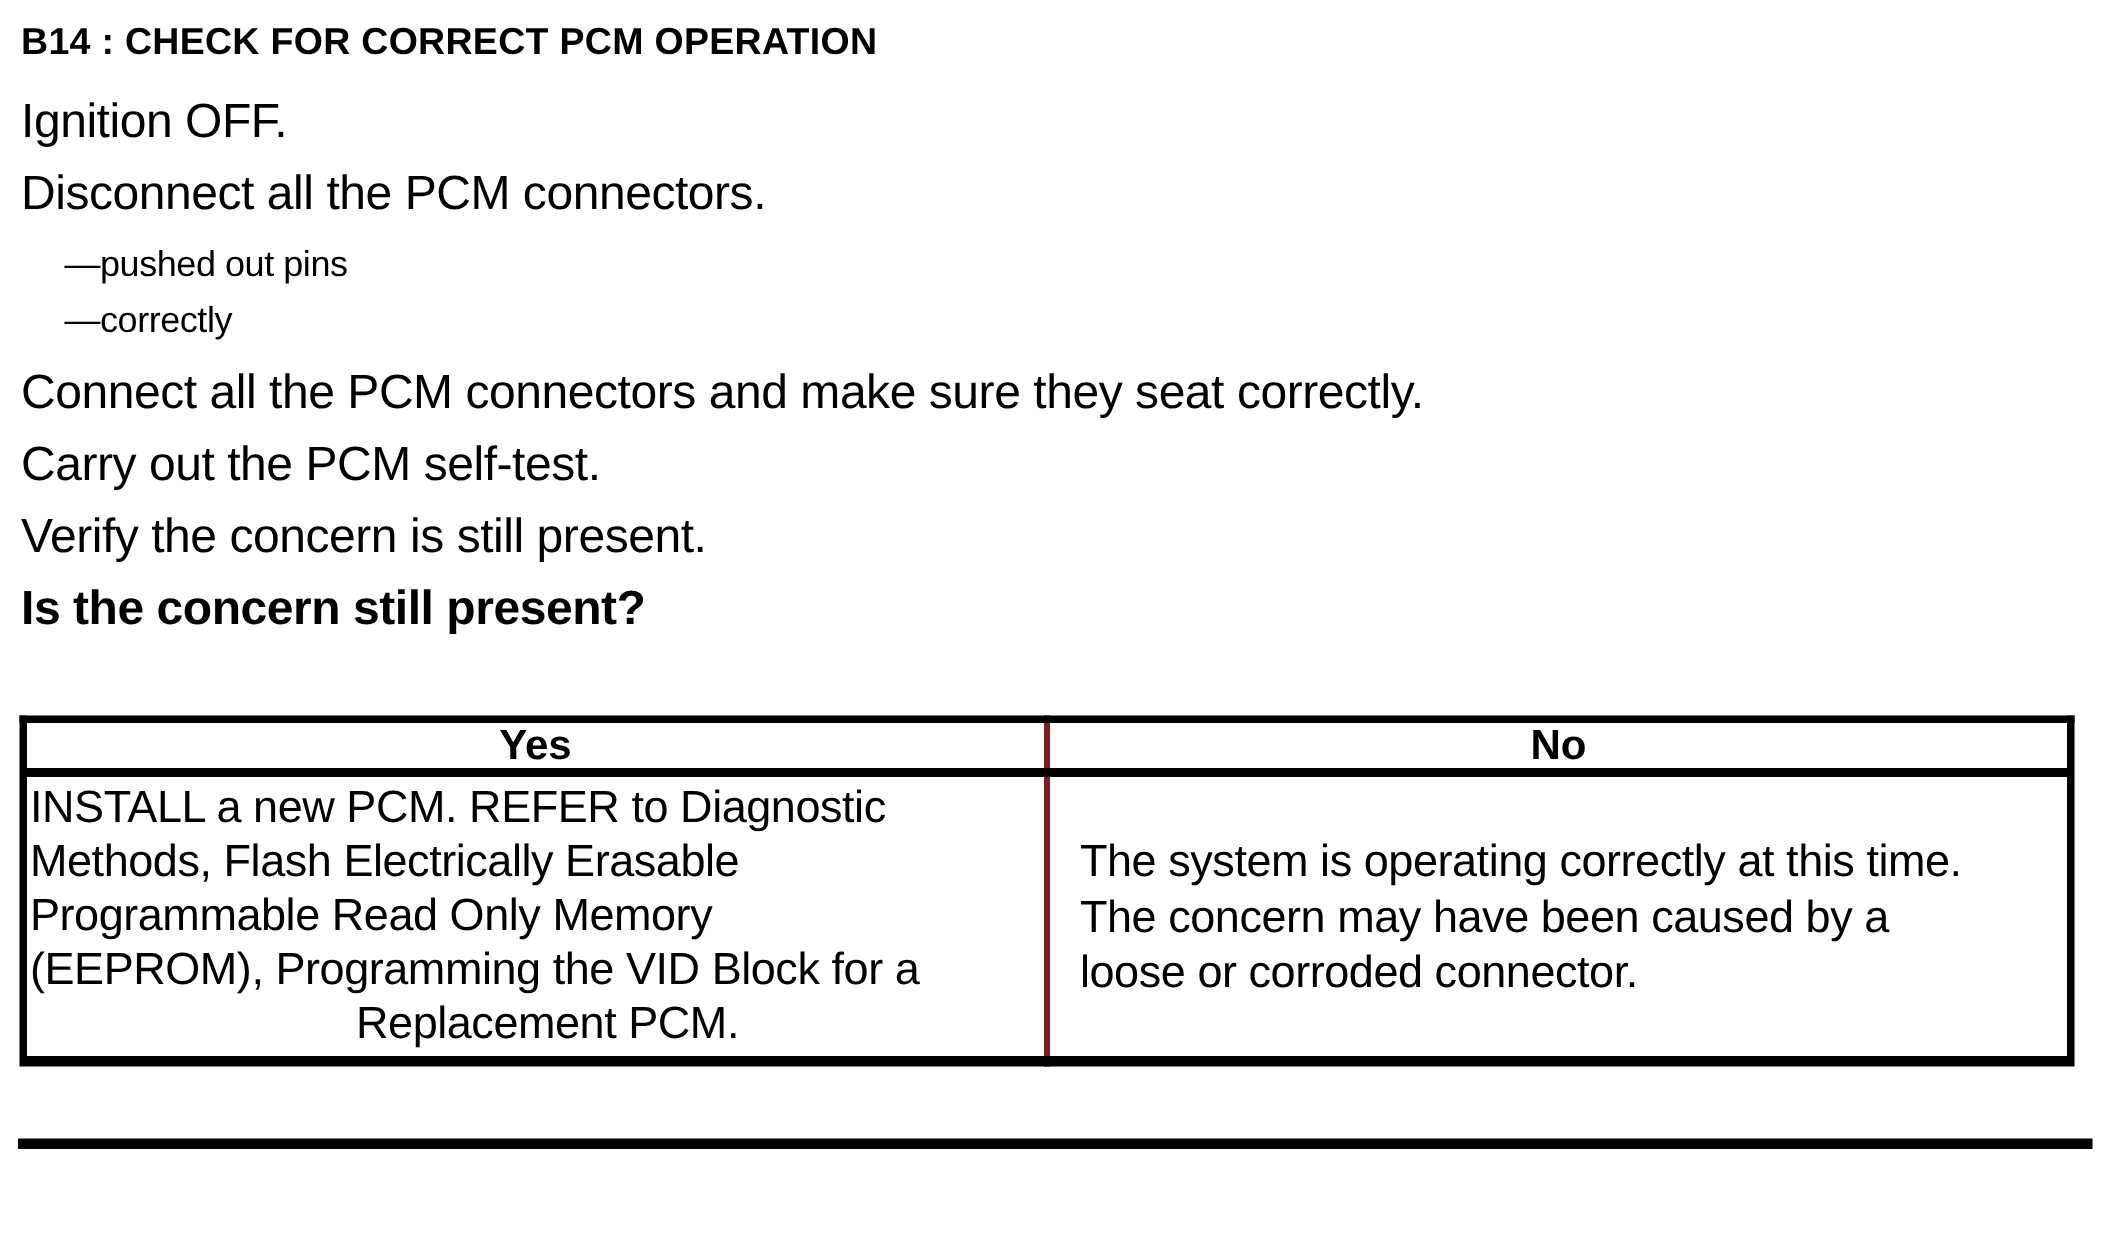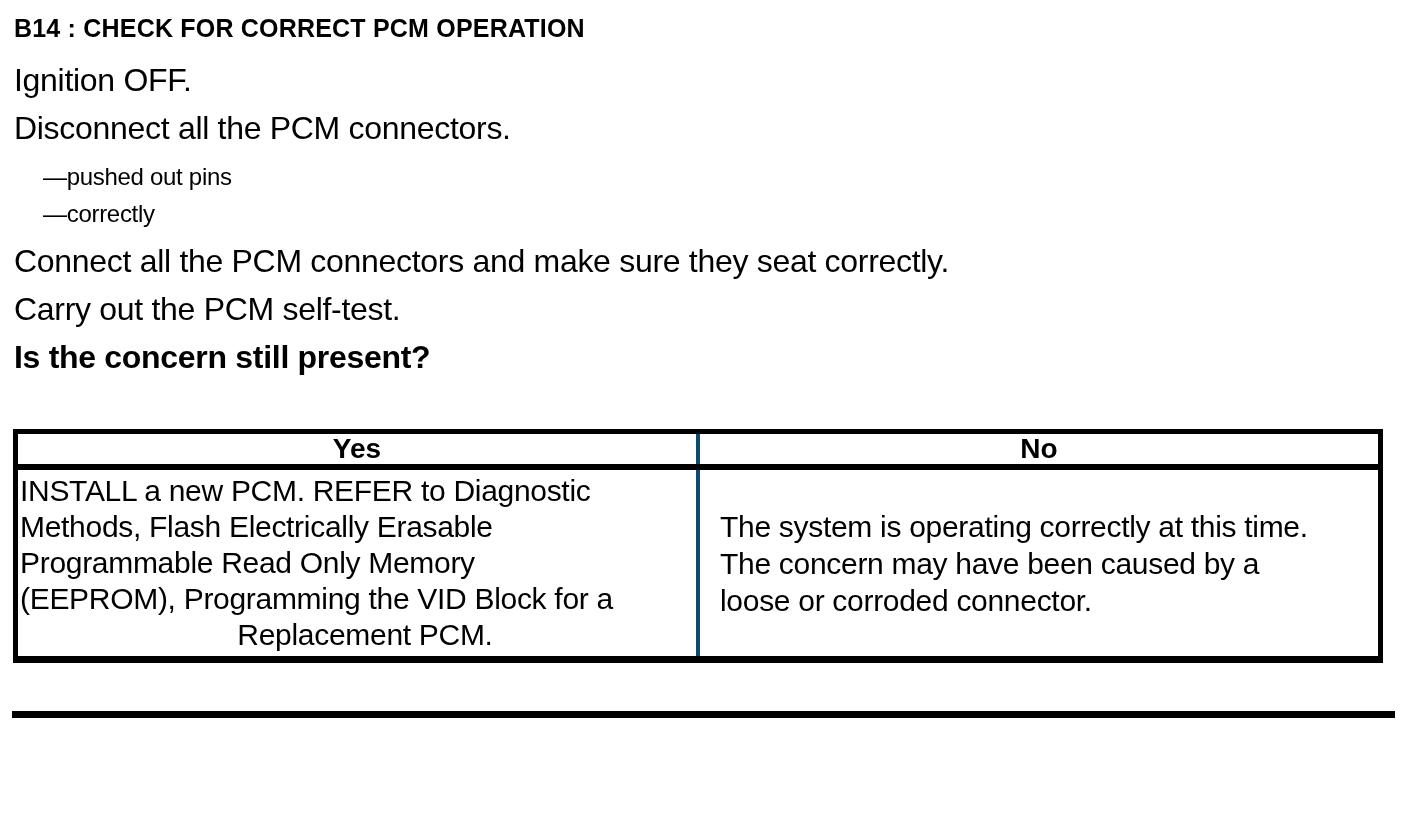--- a/index.html
+++ b/index.html
@@ -62,21 +62,21 @@
     font-weight: bold;
     text-align: center;
     height: 30px;
     line-height: 30px;
     padding: 0;
   }
   .decision-table thead tr {
     border-bottom: 6px solid #000000;
   }
   .no-col, .no-cell {
-    border-left: 4px solid #0c4a6e;
+    border-left: 4px solid #7f1d1d;
   }
   .decision-table td {
     height: 186px;
     vertical-align: middle;
     font-size: 30px;
     padding: 0;
   }
   .yes-cell .cell-line {
     line-height: 36px;
     white-space: nowrap;
@@ -111,20 +111,21 @@
   <p class="step">Ignition OFF.</p>
   <p class="step">Disconnect all the PCM connectors.</p>
 
   <div class="inspect-list">
     <div class="list-item">—pushed out pins</div>
     <div class="list-item">—correctly</div>
   </div>
 
   <p class="step">Connect all the PCM connectors and make sure they seat correctly.</p>
   <p class="step">Carry out the PCM self-test.</p>
+  <p class="step">Verify the concern is still present.</p>
 
   <p class="question">Is the concern still present?</p>
 
   <table class="decision-table">
     <colgroup>
       <col style="width:50%">
       <col style="width:50%">
     </colgroup>
     <thead>
       <tr>

